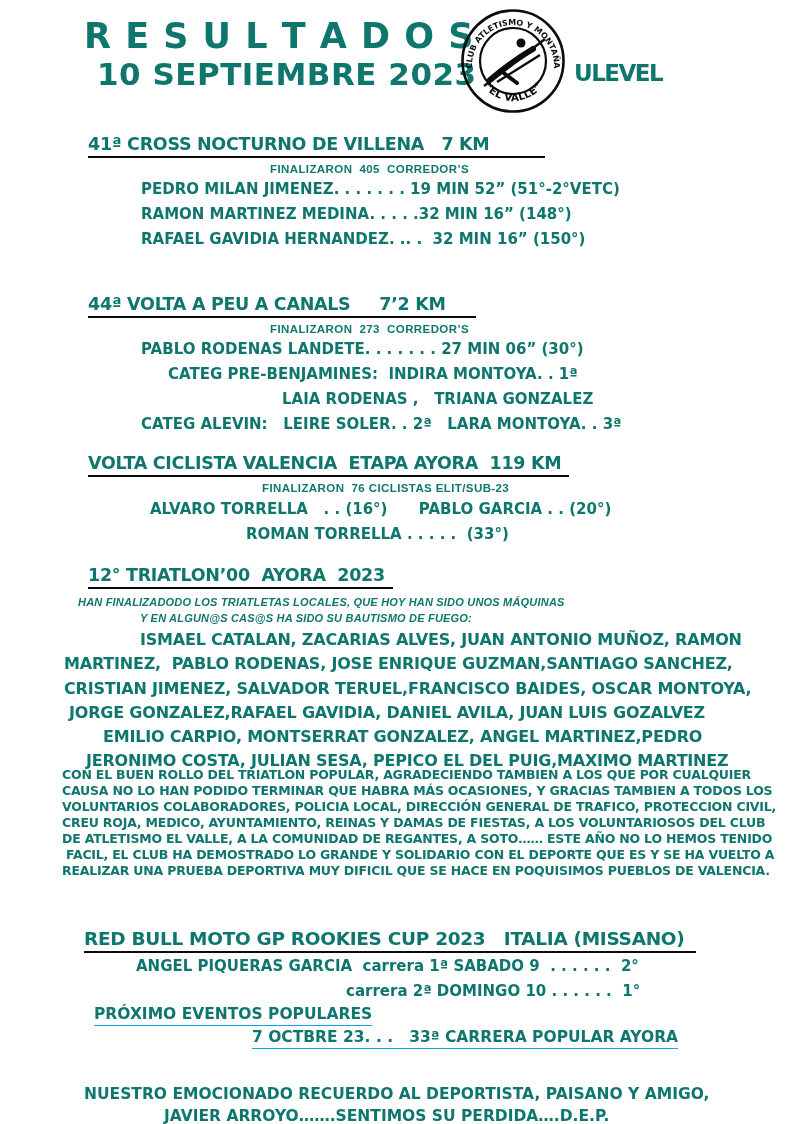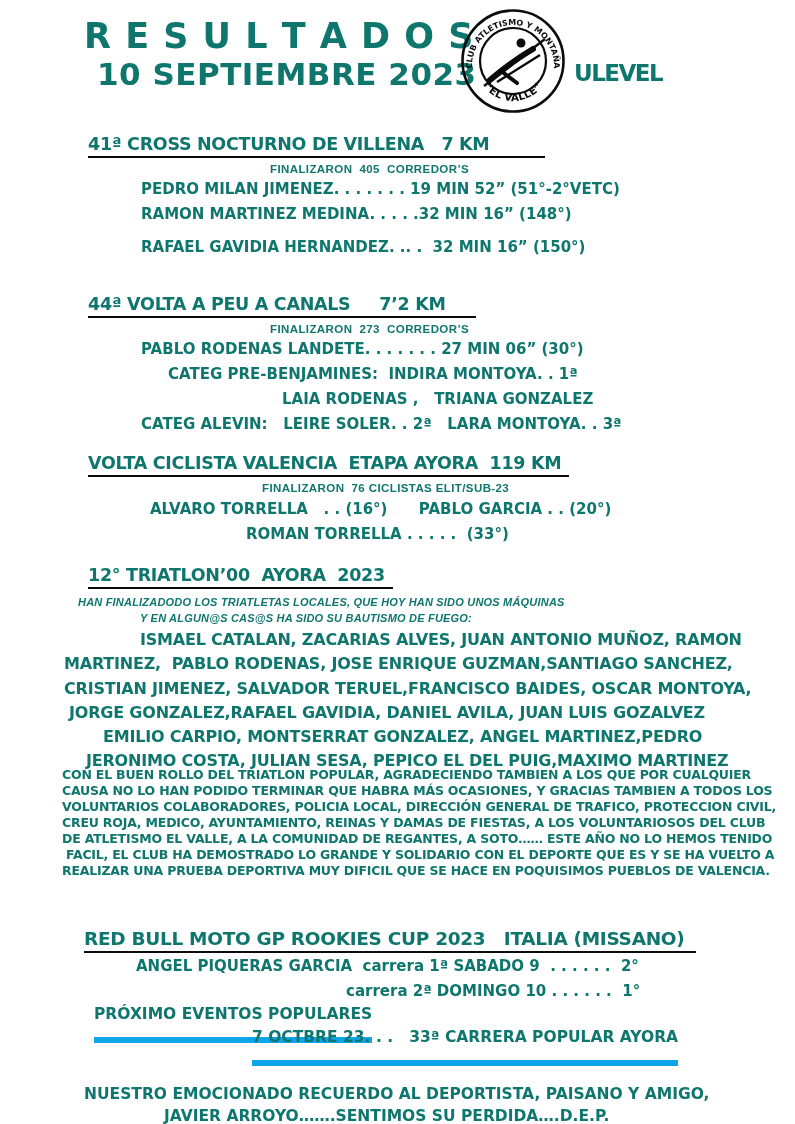--- a/index.html
+++ b/index.html
@@ -21,21 +21,21 @@
   .title{font-size:35px; letter-spacing:1px;}
   .date{font-size:31px; letter-spacing:0.5px;}
   .brand{font-size:23px; letter-spacing:-1.5px;}
   .h{font-size:17.5px; border-bottom:2.5px solid #0b0b0b; padding-bottom:2px; letter-spacing:-0.3px;}
   .h5{font-size:18.5px;}
   .fin{font-family:"Liberation Sans", sans-serif; font-size:11.5px; letter-spacing:0.4px;}
   .r{font-size:15px;}
   .note{font-family:"Liberation Sans", sans-serif; font-size:11px; letter-spacing:0.2px;font-style:italic;}
   .nm{font-size:16px; letter-spacing:-0.2px;}
   .pa{font-size:12.5px; letter-spacing:-0.2px;}
-  .u2{border-bottom:6px solid #0ea5e9; padding-bottom:13px;}
+  .u2{border-bottom:1px solid #0ea5e9; padding-bottom:1px;}
   .logo{position:absolute; left:460px; top:8px;}
 </style>
 </head>
 <body>
 
 <div class="page">
 
   <div class="ln title" style="left:84px; top:16px;">R E S U L T A D O S</div>
   <div class="ln date" style="left:97px; top:57px;">10 SEPTIEMBRE 2023</div>
 
@@ -61,21 +61,21 @@
         <path d="M 41,63 L 57,75" stroke-width="4" stroke-linecap="round"></path>
       </g>
     </svg>
   </div>
   <div class="ln brand" style="left:574px; top:60px;">ULEVEL</div>
 
   <div class="ln h" style="left:88px; top:134px; padding-right:56px;">41ª CROSS NOCTURNO DE VILLENA   7 KM</div>
   <div class="ln fin" style="left:270px; top:163px;">FINALIZARON  405  CORREDOR’S</div>
   <div class="ln r" style="left:141px; top:181px;">PEDRO MILAN JIMENEZ. . . . . . . 19 MIN 52” (51°-2°VETC)</div>
   <div class="ln r" style="left:141px; top:206px;">RAMON MARTINEZ MEDINA. . . . .32 MIN 16” (148°)</div>
-  <div class="ln r" style="left:141px; top:239px;text-align:center;">RAFAEL GAVIDIA HERNANDEZ. .. .  32 MIN 16” (150°)</div>
+  <div class="ln r" style="left:141px; top:231px;text-align:center;">RAFAEL GAVIDIA HERNANDEZ. .. .  32 MIN 16” (150°)</div>
 
   <div class="ln h" style="left:88px; top:294px; padding-right:30px;">44ª VOLTA A PEU A CANALS     7’2 KM</div>
   <div class="ln fin" style="left:270px; top:323px;text-align:right;">FINALIZARON  273  CORREDOR’S</div>
   <div class="ln r" style="left:141px; top:341px;">PABLO RODENAS LANDETE. . . . . . . 27 MIN 06” (30°)</div>
   <div class="ln r" style="left:168px; top:366px;">CATEG PRE-BENJAMINES:  INDIRA MONTOYA. . 1ª</div>
   <div class="ln r" style="left:282px; top:391px;">LAIA RODENAS ,   TRIANA GONZALEZ</div>
   <div class="ln r" style="left:141px; top:416px;">CATEG ALEVIN:   LEIRE SOLER. . 2ª   LARA MONTOYA. . 3ª</div>
 
   <div class="ln h" style="left:88px; top:453px; padding-right:8px;">VOLTA CICLISTA VALENCIA  ETAPA AYORA  119 KM</div>
   <div class="ln fin" style="left:262px; top:482px;">FINALIZARON  76 CICLISTAS ELIT/SUB-23</div>

